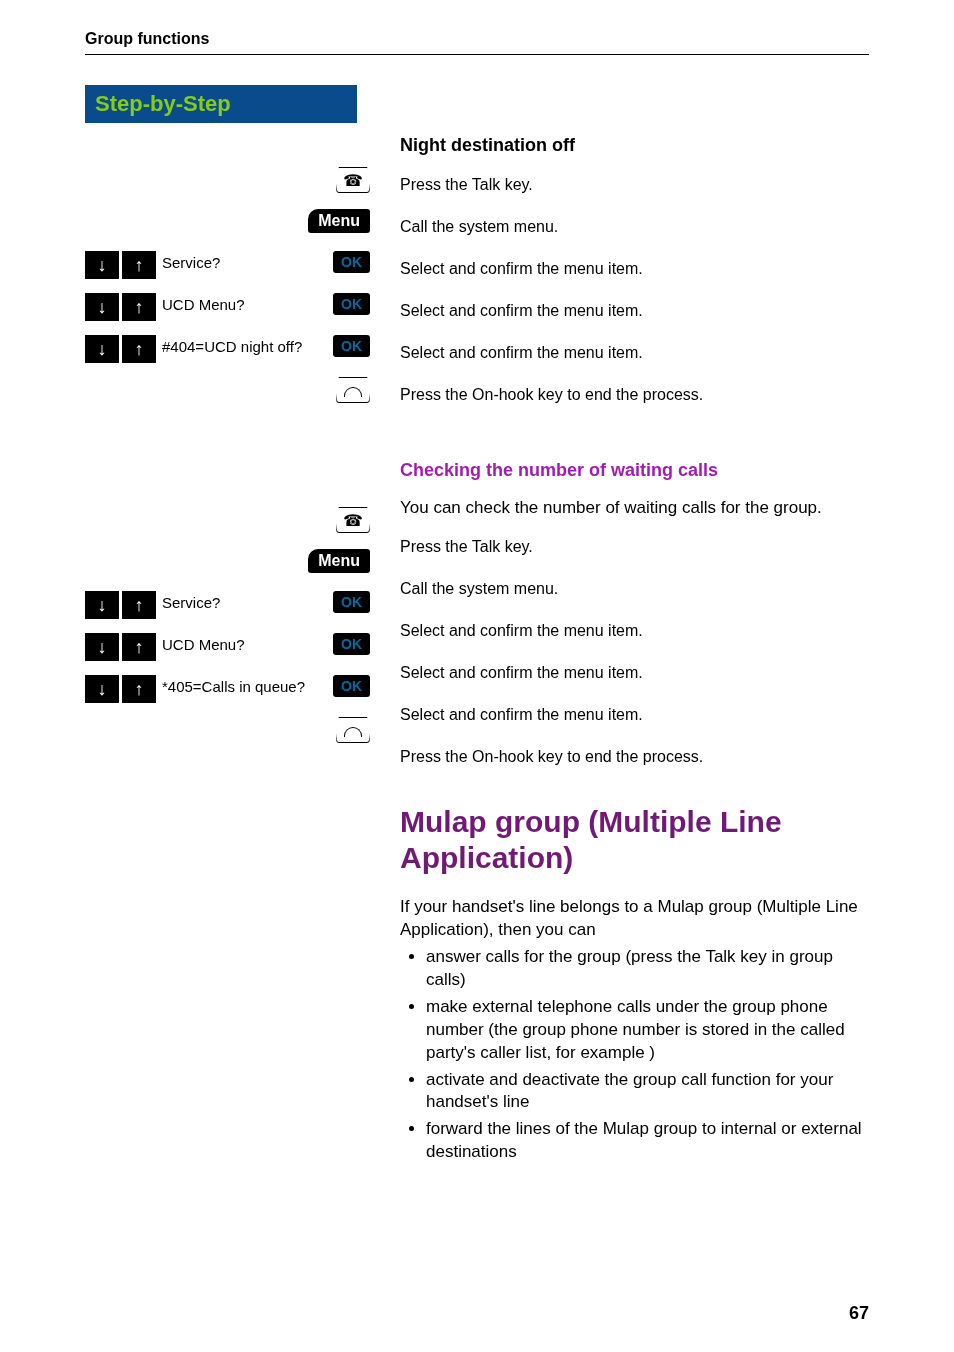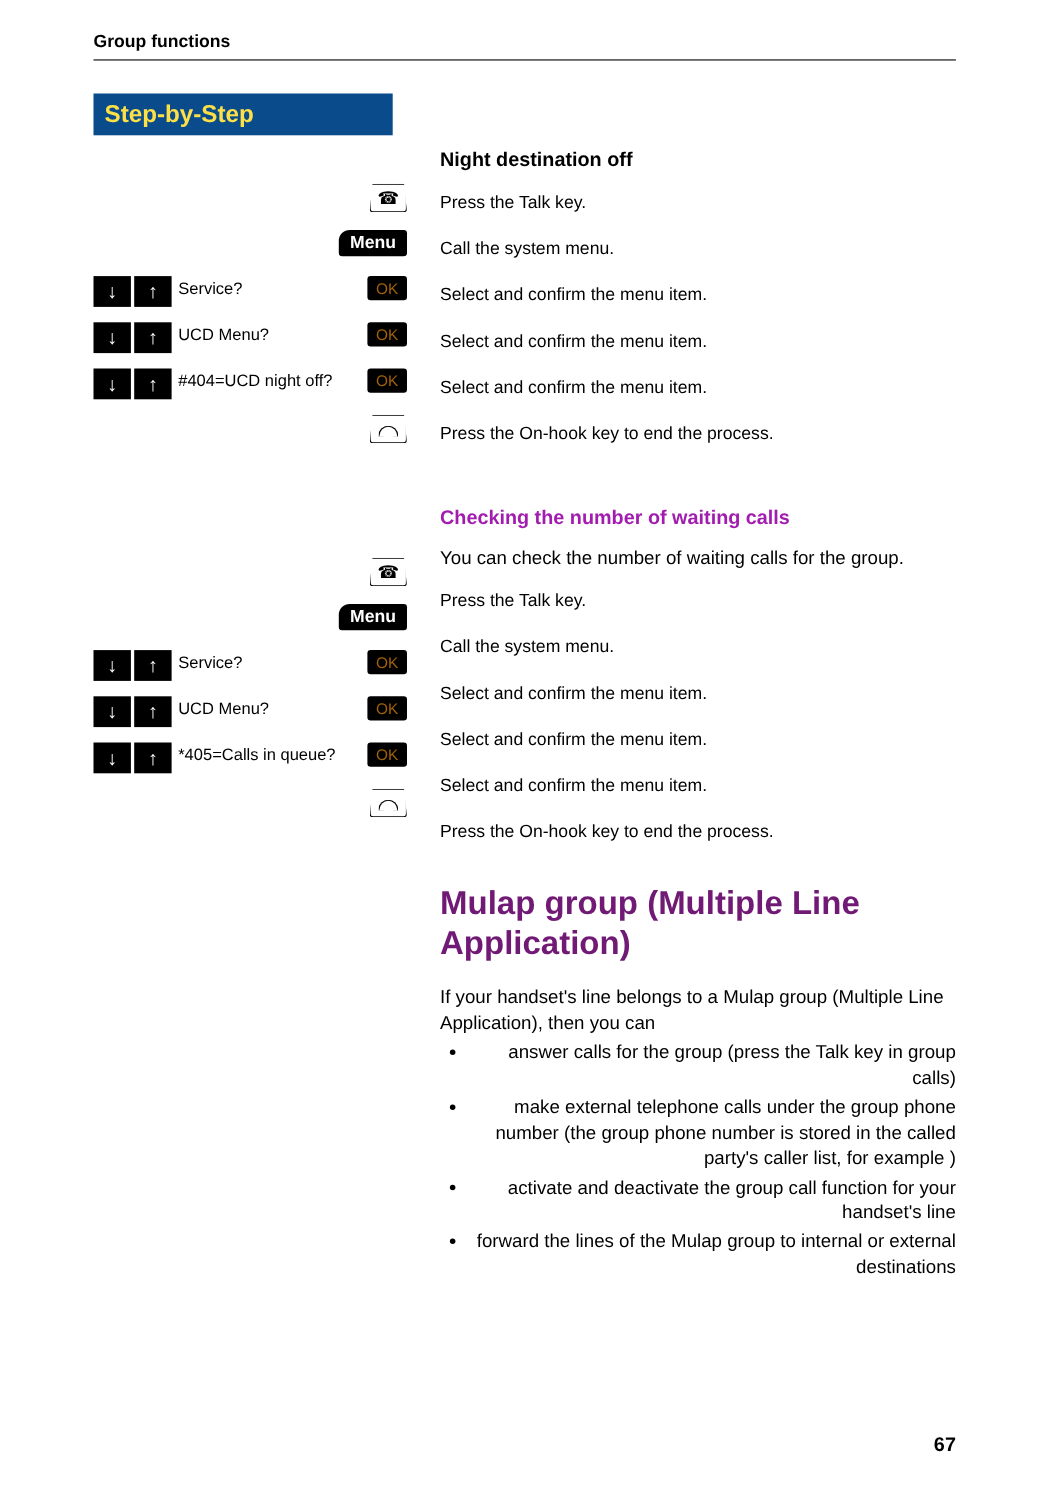--- a/index.html
+++ b/index.html
@@ -19,21 +19,21 @@
     .header {
       font-weight: bold;
       font-size: 16px;
       padding-bottom: 6px;
       border-bottom: 1.5px solid #000;
       margin-bottom: 30px;
     }
     .stepbar {
       width: 272px;
       background: #0a4b8c;
-      color: #fde047;
+      color: #84cc16;
       font-weight: bold;
       font-size: 22px;
       padding: 6px 10px;
       font-family: Arial, Helvetica, sans-serif;
     }
     .cols {
       display: flex;
     }
     .leftcol {
       width: 295px;
@@ -93,22 +93,22 @@
       color: #fff;
       font-weight: bold;
       font-size: 16px;
       padding: 3px 10px;
       border-radius: 3px;
       border-top-left-radius: 10px;
       border-bottom-left-radius: 3px;
     }
     .ok-pill {
       background: #000;
-      color: #a16207;
-      font-weight: normal;
+      color: #0369a1;
+      font-weight: bold;
       font-size: 14px;
       padding: 3px 8px;
       border-radius: 3px;
       flex-shrink: 0;
     }
     .right-text {
       font-size: 16px;
       line-height: 1.4;
       padding-top: 2px;
     }
@@ -135,21 +135,20 @@
       margin-bottom: 4px;
     }
     ul.bullets {
       margin: 0 0 0 16px;
       padding: 0 0 0 10px;
       font-size: 17px;
       line-height: 1.35;
     }
     ul.bullets li {
       margin-bottom: 4px;
-      text-align: right;
     }
     .pagenum {
       position: absolute;
       bottom: 28px;
       right: 85px;
       font-weight: bold;
       font-size: 18px;
     }
     .talk-glyph {
       font-size: 16px;

